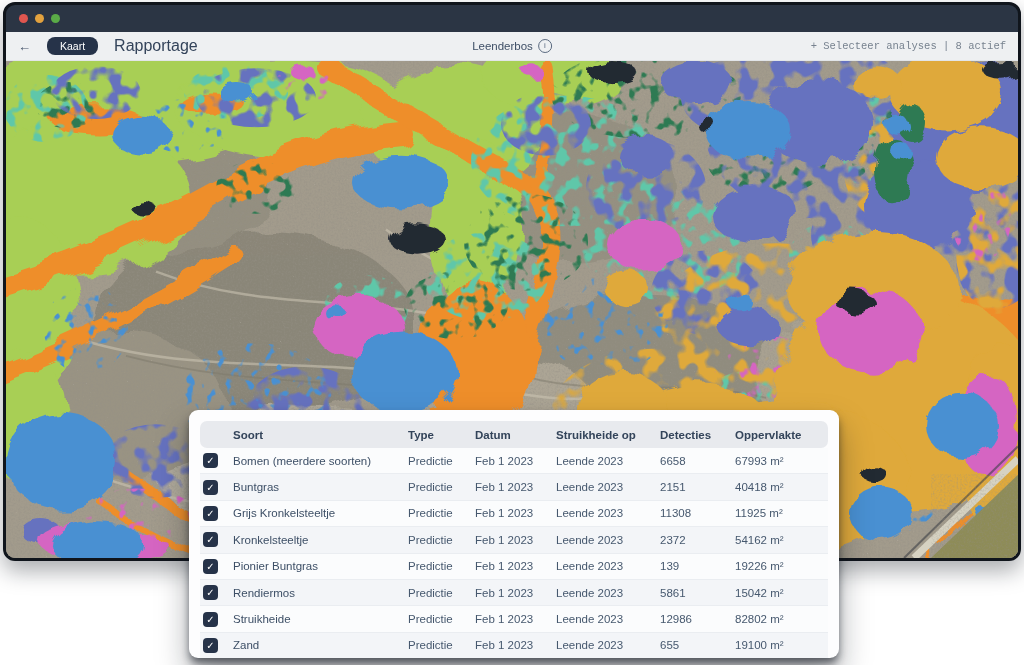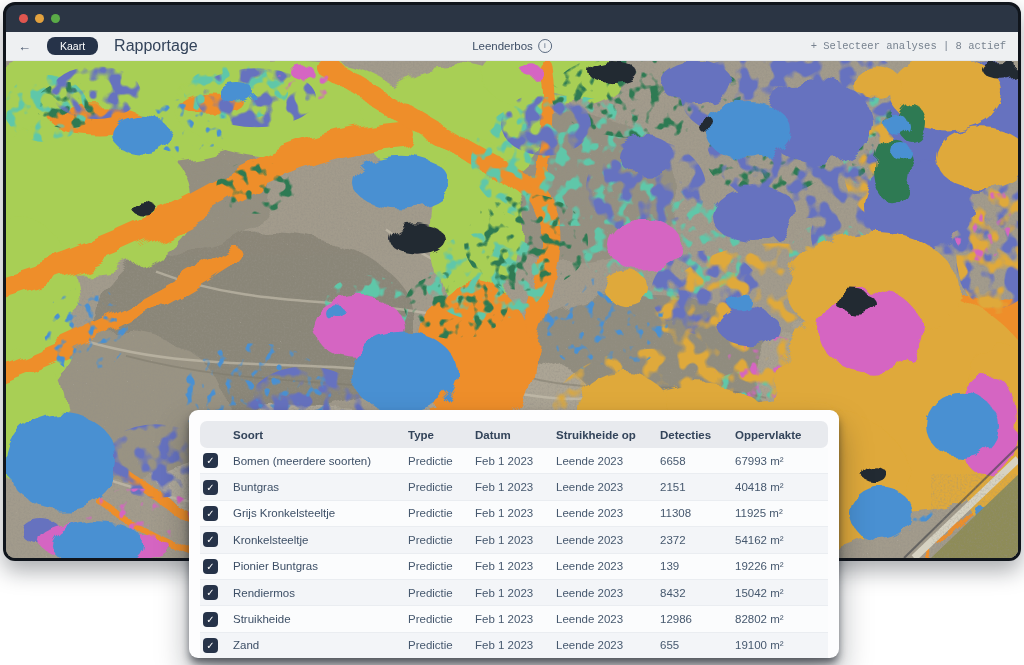--- a/index.html
+++ b/index.html
@@ -433,21 +433,21 @@
   </div>
 
   <div class="t-grid t-row row even">
     <span class="cb-wrap">
           <span class="check">✓</span>
         </span>
     <span class="cell-soort">Rendiermos</span>
     <span>Predictie</span>
     <span>Feb 1 2023</span>
     <span>Leende 2023</span>
-    <span>8432</span>
+    <span>5861</span>
     <span>15042 m²</span>
   </div>
 
   <div class="t-grid t-row row odd">
     <span class="cb-wrap">
           <span class="check">✓</span>
         </span>
     <span class="cell-soort">Struikheide</span>
     <span>Predictie</span>
     <span>Feb 1 2023</span>

